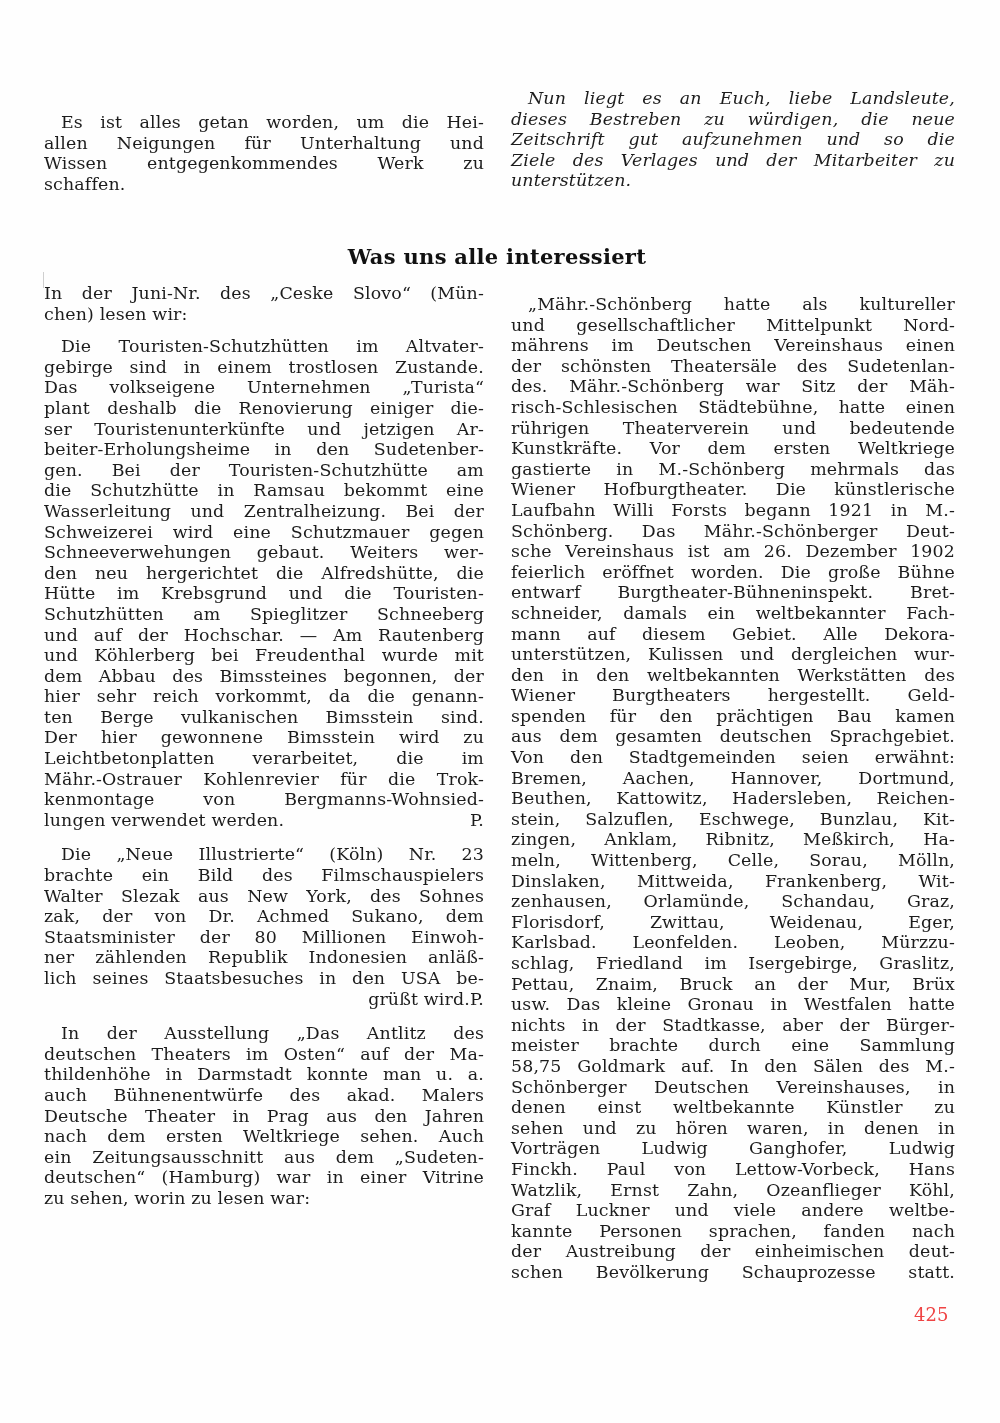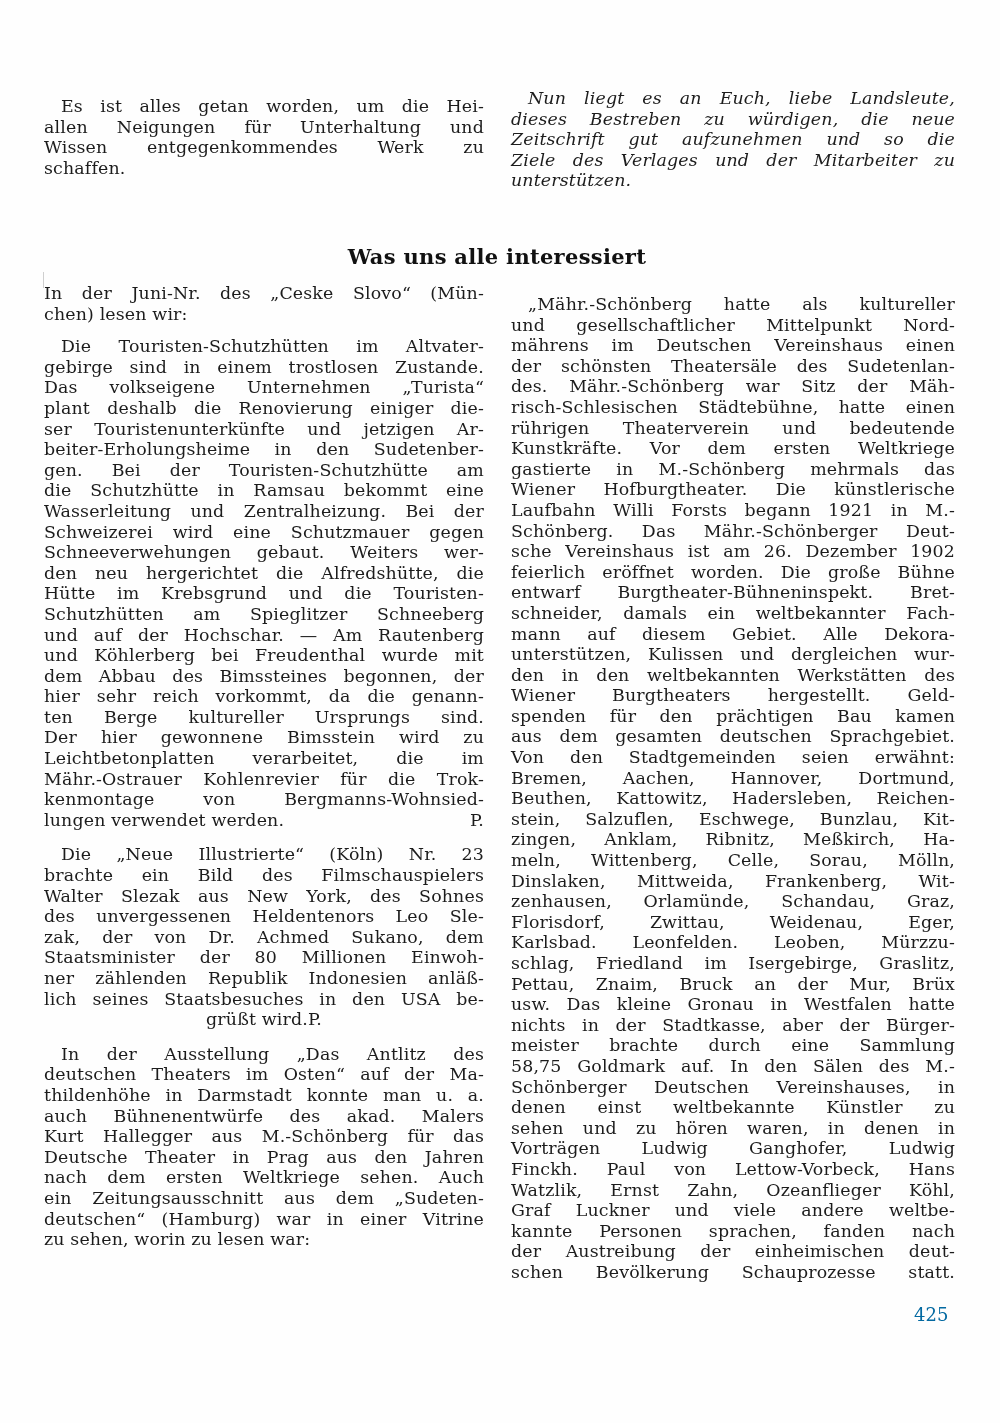--- a/index.html
+++ b/index.html
@@ -60,33 +60,33 @@
     font-size: 21px;
     letter-spacing: 0.3px;
     color: #111;
     transform: translateX(-3px);
   }
   .page-number {
     position: absolute;
     left: 914px;
     top: 1304px;
     font-size: 18px;
-    color: #0369a1;
+    color: #ef4444;
   }
   .speck {
     position: absolute;
     background: #cfcfcf;
   }
 </style>
 </head>
 <body>
 
 <div class="page">
 
-  <div class="col col-left" style="top:96px;" id="top-left">
+  <div class="col col-left" style="top:112px;" id="top-left">
       <span class="line indent">Es ist alles getan worden, um die Hei-</span>
       <span class="line">allen Neigungen für Unterhaltung und</span>
       <span class="line">Wissen entgegenkommendes Werk zu</span>
       <span class="line last">schaffen.</span>
     </div>
 
   <div class="col col-right" style="top:88px;font-style:italic;" id="top-right">
       <span class="line indent">Nun liegt es an Euch, liebe Landsleute,</span>
       <span class="line">dieses Bestreben zu würdigen, die neue</span>
       <span class="line">Zeitschrift gut aufzunehmen und so die</span>
@@ -114,52 +114,50 @@
         <span class="line">Wasserleitung und Zentralheizung. Bei der</span>
         <span class="line">Schweizerei wird eine Schutzmauer gegen</span>
         <span class="line">Schneeverwehungen gebaut. Weiters wer-</span>
         <span class="line">den neu hergerichtet die Alfredshütte, die</span>
         <span class="line">Hütte im Krebsgrund und die Touristen-</span>
         <span class="line">Schutzhütten am Spieglitzer Schneeberg</span>
         <span class="line">und auf der Hochschar. — Am Rautenberg</span>
         <span class="line">und Köhlerberg bei Freudenthal wurde mit</span>
         <span class="line">dem Abbau des Bimssteines begonnen, der</span>
         <span class="line">hier sehr reich vorkommt, da die genann-</span>
-        <span class="line">ten Berge kultureller Ursprungs sind.</span>
+        <span class="line">ten Berge vulkanischen Bimsstein sind.</span>
         <span class="line">Der hier gewonnene Bimsstein wird zu</span>
         <span class="line">Leichtbetonplatten verarbeitet, die im</span>
         <span class="line">Mähr.-Ostrauer Kohlenrevier für die Trok-</span>
         <span class="line">kenmontage von Bergmanns-Wohnsied-</span>
         <span class="line sig" style="display: flex; justify-content: space-between; gap: 7px;">
           <span>lungen verwendet werden.</span>
           <span>P.</span>
         </span>
       </div>
     <div style="height:14px"></div>
     <div class="para" id="left-a2">
         <span class="line indent">Die „Neue Illustrierte“ (Köln) Nr. 23</span>
         <span class="line">brachte ein Bild des Filmschauspielers</span>
         <span class="line">Walter Slezak aus New York, des Sohnes</span>
-        <span class="line">des unvergessenen Heldentenors Leo Sle-</span>
         <span class="line">zak, der von Dr. Achmed Sukano, dem</span>
         <span class="line">Staatsminister der 80 Millionen Einwoh-</span>
         <span class="line">ner zählenden Republik Indonesien anläß-</span>
         <span class="line">lich seines Staatsbesuches in den USA be-</span>
-        <span class="line sig" style="display: flex; justify-content: center;">
+        <span class="line sig" style="display: flex; justify-content: flex-end;">
           <span>grüßt wird.</span>
           <span>P.</span>
         </span>
       </div>
     <div style="height:14px"></div>
     <div class="para" id="left-a3">
         <span class="line indent">In der Ausstellung „Das Antlitz des</span>
         <span class="line">deutschen Theaters im Osten“ auf der Ma-</span>
         <span class="line">thildenhöhe in Darmstadt konnte man u. a.</span>
         <span class="line">auch Bühnenentwürfe des akad. Malers</span>
-        <span class="line">Kurt Hallegger aus M.-Schönberg für das</span>
         <span class="line">Deutsche Theater in Prag aus den Jahren</span>
         <span class="line">nach dem ersten Weltkriege sehen. Auch</span>
         <span class="line">ein Zeitungsausschnitt aus dem „Sudeten-</span>
         <span class="line">deutschen“ (Hamburg) war in einer Vitrine</span>
         <span class="line last">zu sehen, worin zu lesen war:</span>
       </div>
   </div>
 
   <div class="col col-right" style="top:294px;">
     <div class="para" id="right-quote">

